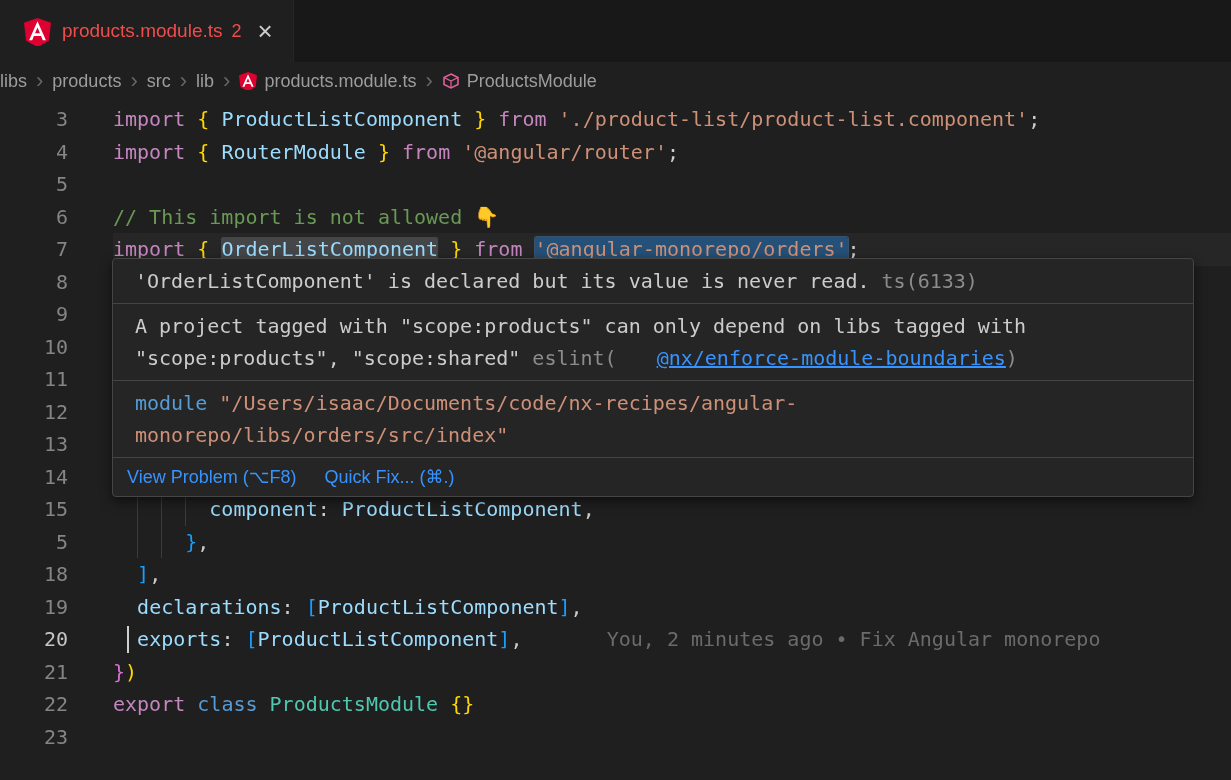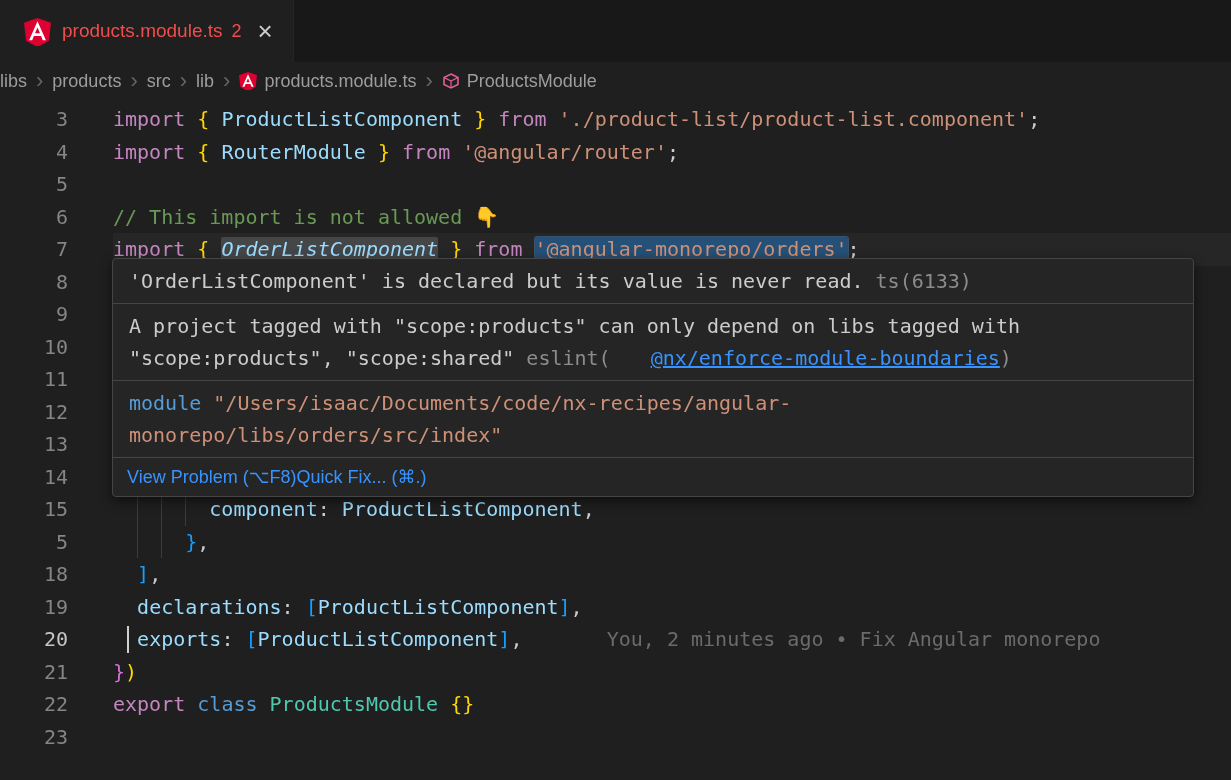--- a/index.html
+++ b/index.html
@@ -56,32 +56,32 @@
   .tk-b3{color:#179fff;}
   .tk-cls{color:#4ec9b0;}
   .tk-dim{color:#8c8c8c;}
   .tk-emoji{color:#fac034;font-family:"DejaVu Sans",sans-serif;}
   .tk-link{color:#3794ff;text-decoration:underline;cursor:pointer;margin-left:40px;}
   .tk-sq{
     text-decoration-line:underline;text-decoration-style:wavy;
     text-decoration-color:#f14c4c;text-decoration-thickness:1.3px;
     text-underline-offset:5px;text-decoration-skip-ink:none;
   }
-  .tk-wordhl{background:rgba(99,102,103,0.5);border-radius:2px;font-style:italic;}
+  .tk-wordhl{background:rgba(99,102,103,0.5);border-radius:2px;}
   .tk-strhl{background:rgba(38,91,140,0.8);box-shadow:0 0 0 1px rgba(80,150,220,0.4);border-radius:2px;}
   
   .hover{
     position:absolute;left:112px;top:158px;width:1082px;box-sizing:border-box;
     background:#252526;border:1px solid #454545;border-radius:4px;
     box-shadow:0 4px 12px rgba(0,0,0,0.55);z-index:5;overflow:hidden;
   }
-  .hover-section{padding:6px 16px;border-bottom:1px solid #454545;}
+  .hover-section{padding:6px 22px;border-bottom:1px solid #454545;}
   .hover-line{line-height:32px;white-space:pre;}
   .hover-actions{
-    display:flex;align-items:center;padding:8px 14px;
+    display:flex;gap:28px;align-items:center;padding:8px 14px;
     font-family:"Liberation Sans",sans-serif;font-size:18px;color:#3794ff;text-align:right;
   }
   .hover-action{cursor:pointer;}
 </style>
 </head>
 <body>
 
 <div class="window">
 
   <div class="tabbar">

